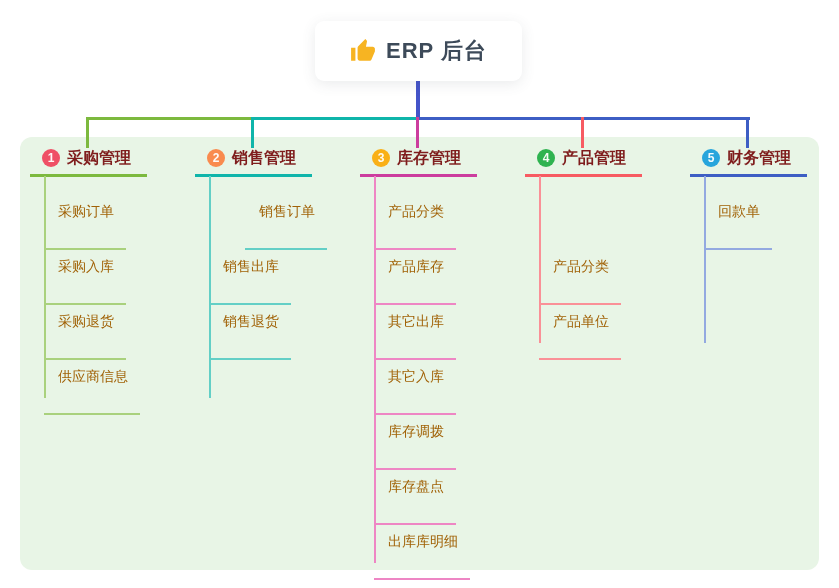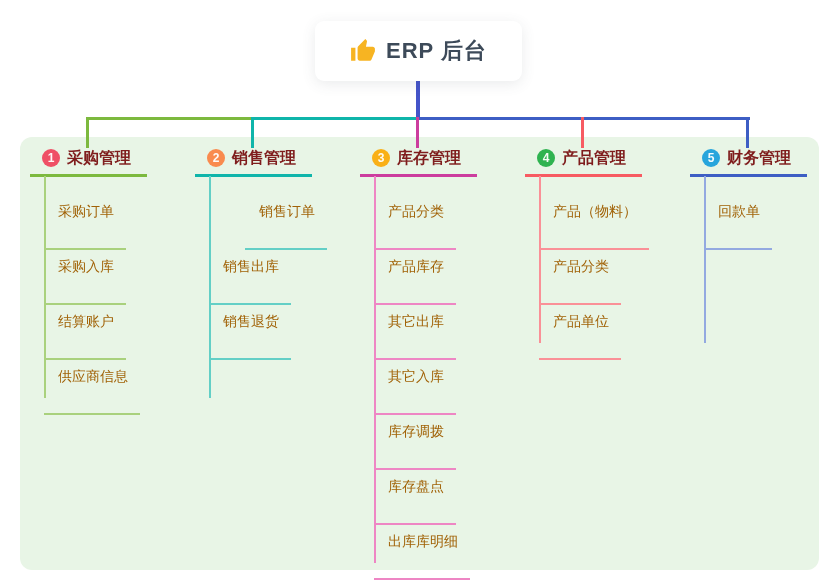--- a/index.html
+++ b/index.html
@@ -92,21 +92,21 @@
     <span class="title">ERP 后台</span>
   </div>
 
   <div class="branch-head" style="left: 30px; border-bottom-color: rgb(124, 185, 62);">
     <span class="badge" style="background: rgb(239, 80, 102);">1</span>
     <span class="label">采购管理</span>
   </div>
   <div class="stem stem1" style="background: rgb(169, 209, 125);"></div>
   <div class="child" style="left: 44px; top: 202px; border-bottom-color: rgb(169, 209, 125);">采购订单</div>
   <div class="child" style="left: 44px; top: 257px; border-bottom-color: rgb(169, 209, 125);">采购入库</div>
-  <div class="child" style="left: 44px; top: 312px; border-bottom-color: rgb(169, 209, 125);">结算账户</div>
+  <div class="child" style="left: 44px; top: 312px; border-bottom-color: rgb(169, 209, 125);">采购退货</div>
   <div class="child" style="left: 44px; top: 367px; border-bottom-color: rgb(169, 209, 125);">供应商信息</div>
 
   <div class="branch-head" style="left: 195px; border-bottom-color: rgb(15, 181, 170);">
     <span class="badge" style="background: rgb(249, 139, 78);">2</span>
     <span class="label">销售管理</span>
   </div>
   <div class="stem stem2" style="background: rgb(99, 207, 198);"></div>
   <div class="child" style="left: 209px; top: 202px; border-bottom-color: rgb(99, 207, 198); margin-left: 36px;">销售订单</div>
   <div class="child" style="left: 209px; top: 257px; border-bottom-color: rgb(99, 207, 198);">销售出库</div>
   <div class="child" style="left: 209px; top: 312px; border-bottom-color: rgb(99, 207, 198);">销售退货</div>
@@ -122,21 +122,20 @@
   <div class="child" style="left: 374px; top: 367px; border-bottom-color: rgb(238, 134, 196);">其它入库</div>
   <div class="child" style="left: 374px; top: 422px; border-bottom-color: rgb(238, 134, 196);">库存调拨</div>
   <div class="child" style="left: 374px; top: 477px; border-bottom-color: rgb(238, 134, 196);">库存盘点</div>
   <div class="child" style="left: 374px; top: 532px; border-bottom-color: rgb(238, 134, 196);">出库库明细</div>
 
   <div class="branch-head" style="left: 525px; border-bottom-color: rgb(247, 91, 98);">
     <span class="badge" style="background: rgb(47, 179, 80);">4</span>
     <span class="label">产品管理</span>
   </div>
   <div class="stem stem4" style="background: rgb(250, 144, 151);"></div>
-  <div class="child" style="left: 539px; top: 202px; border-bottom-color: rgb(250, 144, 151);">产品（物料）</div>
   <div class="child" style="left: 539px; top: 257px; border-bottom-color: rgb(250, 144, 151);">产品分类</div>
   <div class="child" style="left: 539px; top: 312px; border-bottom-color: rgb(250, 144, 151);">产品单位</div>
 
   <div class="branch-head" style="left: 690px; border-bottom-color: rgb(61, 94, 196);">
     <span class="badge" style="background: rgb(39, 165, 220);">5</span>
     <span class="label">财务管理</span>
   </div>
   <div class="stem stem5" style="background: rgb(147, 169, 224);"></div>
   <div class="child" style="left: 704px; top: 202px; border-bottom-color: rgb(147, 169, 224);">回款单</div>
 

